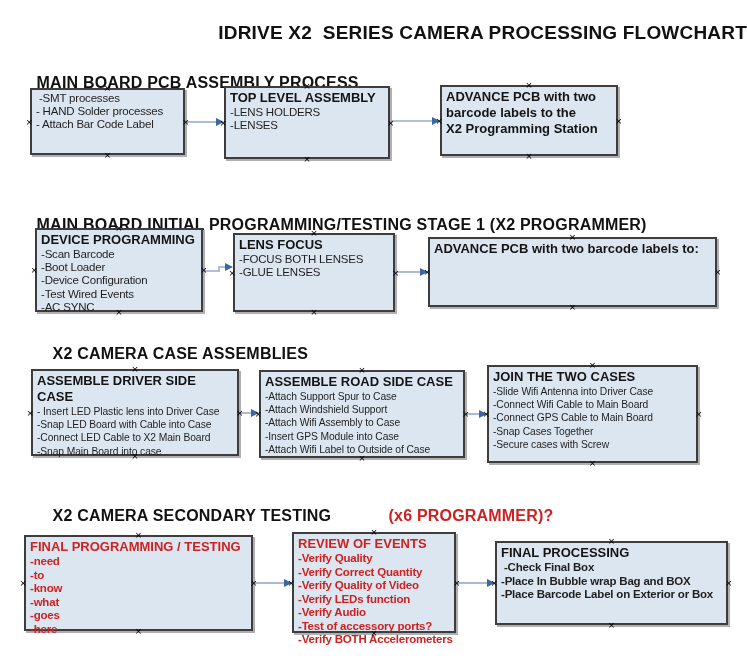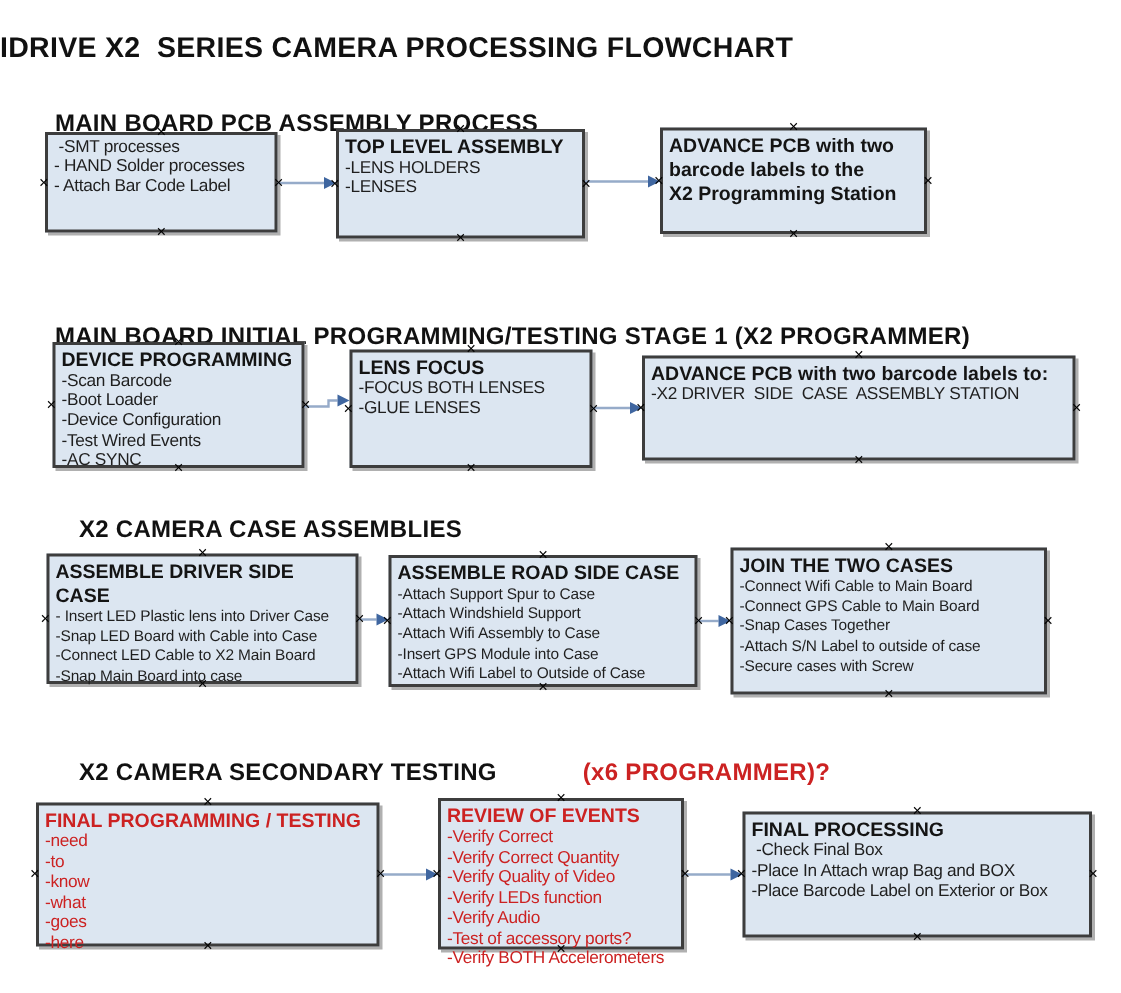--- a/index.html
+++ b/index.html
@@ -1,21 +1,21 @@
 <!DOCTYPE html>
 <html style="--page-bg: #ffffff; --box-fill: #dce6f1; --box-border: #3d3d3d; --box-shadow: #b0b0b0; --connector: #96abc9; --arrow: #3f66a0; --red: #cc2222;"><head>
 <meta charset="utf-8">
 <style>
   html,body { margin:0; padding:0; background:#fff; }
   .page {
     position:relative; width:747px; height:662px; background:var(--page-bg,#fff);
     font-family:"Liberation Sans", sans-serif; overflow:hidden;
   }
   .page-title {
-    position:absolute; top:22px; left:0; width:747px; text-align:left;
+    position:absolute; top:22px; left:0; width:747px; text-align:right;
     font-size:19px; font-weight:bold; color:#111; white-space:pre; letter-spacing:0.2px;
   }
   .section-header {
     position:absolute; font-size:16px; font-weight:bold; color:#111; white-space:pre; letter-spacing:0.2px;
   }
   .section-header .accent { color:var(--red,#cc2222);margin-left:48px; }
   .box {
     position:absolute; box-sizing:border-box;
     background:var(--box-fill,#dce6f1);
     border:2px solid var(--box-border,#3d3d3d);
@@ -23,21 +23,21 @@
     padding:2px 4px 0 4px;
   }
   .box-title {
     font-size:13px; font-weight:bold; line-height:16px; color:#141414;
     white-space:pre-line; letter-spacing:0;
   }
   .box-item {
     font-size:11.5px; line-height:13.2px; color:#1f1f1f; white-space:pre; letter-spacing:-0.2px;
   }
   .items-sm .box-item { font-size:10.3px; letter-spacing:-0.1px; }
-  .row4 .box-item { line-height:13.5px; }
+  .row4 .box-item { line-height:13.5px;font-weight:bold; }
   .red .box-title, .red .box-item { color:var(--red,#cc2222); }
   .h {
     position:absolute; font-size:11px; line-height:8px; color:#000; z-index:3;
     font-weight:400; pointer-events:none;
   }
   .hT { top:-6px; left:50%; transform:translateX(-50%); }
   .hB { bottom:-6px; left:50%; transform:translateX(-50%); }
   .hL { left:-6px; top:50%; transform:translateY(-50%); }
   .hR { right:-6px; top:50%; transform:translateY(-50%); }
   svg.conn { position:absolute; overflow:visible; }
@@ -140,23 +140,20 @@
     <line class="cl" x1="0" y1="7" x2="25" y2="7"></line>
     <polygon class="ca" points="25,3 33,7 25,11"></polygon>
   </svg>
 
   <div class="box" style="left:428px; top:237px; width:289px; height:70px;">
     <span class="h hT">×</span>
     <span class="h hB">×</span>
     <span class="h hL">×</span>
     <span class="h hR">×</span>
     <div class="box-title">ADVANCE PCB with two barcode labels to:</div>
-    <div class="box-items">
-        <div class="box-item">-X2 DRIVER  SIDE  CASE  ASSEMBLY STATION</div>
-      </div>
   </div>
 
   <div class="section-header" style="left:34px; top:327px;">
     <span>X2 CAMERA CASE ASSEMBLIES</span><span class="accent"></span>
   </div>
 
   <div class="box items-sm" style="left:31px; top:369px; width:208px; height:87px;">
     <span class="h hT">×</span>
     <span class="h hB">×</span>
     <span class="h hL">×</span>
@@ -195,24 +192,24 @@
     <polygon class="ca" points="14,3 22,7 14,11"></polygon>
   </svg>
 
   <div class="box items-sm" style="left:487px; top:365px; width:211px; height:98px;">
     <span class="h hT">×</span>
     <span class="h hB">×</span>
     <span class="h hL">×</span>
     <span class="h hR">×</span>
     <div class="box-title">JOIN THE TWO CASES</div>
     <div class="box-items">
+        <div class="box-item">-Slide Wifi Antenna into Driver Case</div>
         <div class="box-item">-Connect Wifi Cable to Main Board</div>
         <div class="box-item">-Connect GPS Cable to Main Board</div>
         <div class="box-item">-Snap Cases Together</div>
-        <div class="box-item">-Attach S/N Label to outside of case</div>
         <div class="box-item">-Secure cases with Screw</div>
       </div>
   </div>
 
   <div class="section-header" style="left:34px; top:489px;">
     <span>X2 CAMERA SECONDARY TESTING  </span><span class="accent">(x6 PROGRAMMER)?</span>
   </div>
 
   <div class="box red row4" style="left:24px; top:535px; width:229px; height:96px;">
     <span class="h hT">×</span>
@@ -235,21 +232,21 @@
     <polygon class="ca" points="31,3 39,7 31,11"></polygon>
   </svg>
 
   <div class="box red row4" style="left:292px; top:532px; width:164px; height:101px;">
     <span class="h hT">×</span>
     <span class="h hB">×</span>
     <span class="h hL">×</span>
     <span class="h hR">×</span>
     <div class="box-title">REVIEW OF EVENTS</div>
     <div class="box-items">
-        <div class="box-item">-Verify Correct</div>
+        <div class="box-item">-Verify Quality</div>
         <div class="box-item">-Verify Correct Quantity</div>
         <div class="box-item">-Verify Quality of Video</div>
         <div class="box-item">-Verify LEDs function</div>
         <div class="box-item">-Verify Audio</div>
         <div class="box-item">-Test of accessory ports?</div>
         <div class="box-item">-Verify BOTH Accelerometers</div>
       </div>
   </div>
 
   <svg class="conn" style="left:456px; top:576px;" width="39" height="14">
@@ -258,18 +255,18 @@
   </svg>
 
   <div class="box row4" style="left:495px; top:541px; width:233px; height:84px;">
     <span class="h hT">×</span>
     <span class="h hB">×</span>
     <span class="h hL">×</span>
     <span class="h hR">×</span>
     <div class="box-title">FINAL PROCESSING</div>
     <div class="box-items">
         <div class="box-item"> -Check Final Box</div>
-        <div class="box-item">-Place In Attach wrap Bag and BOX</div>
+        <div class="box-item">-Place In Bubble wrap Bag and BOX</div>
         <div class="box-item">-Place Barcode Label on Exterior or Box</div>
       </div>
   </div>
 
 </div>
 
 </body></html>

